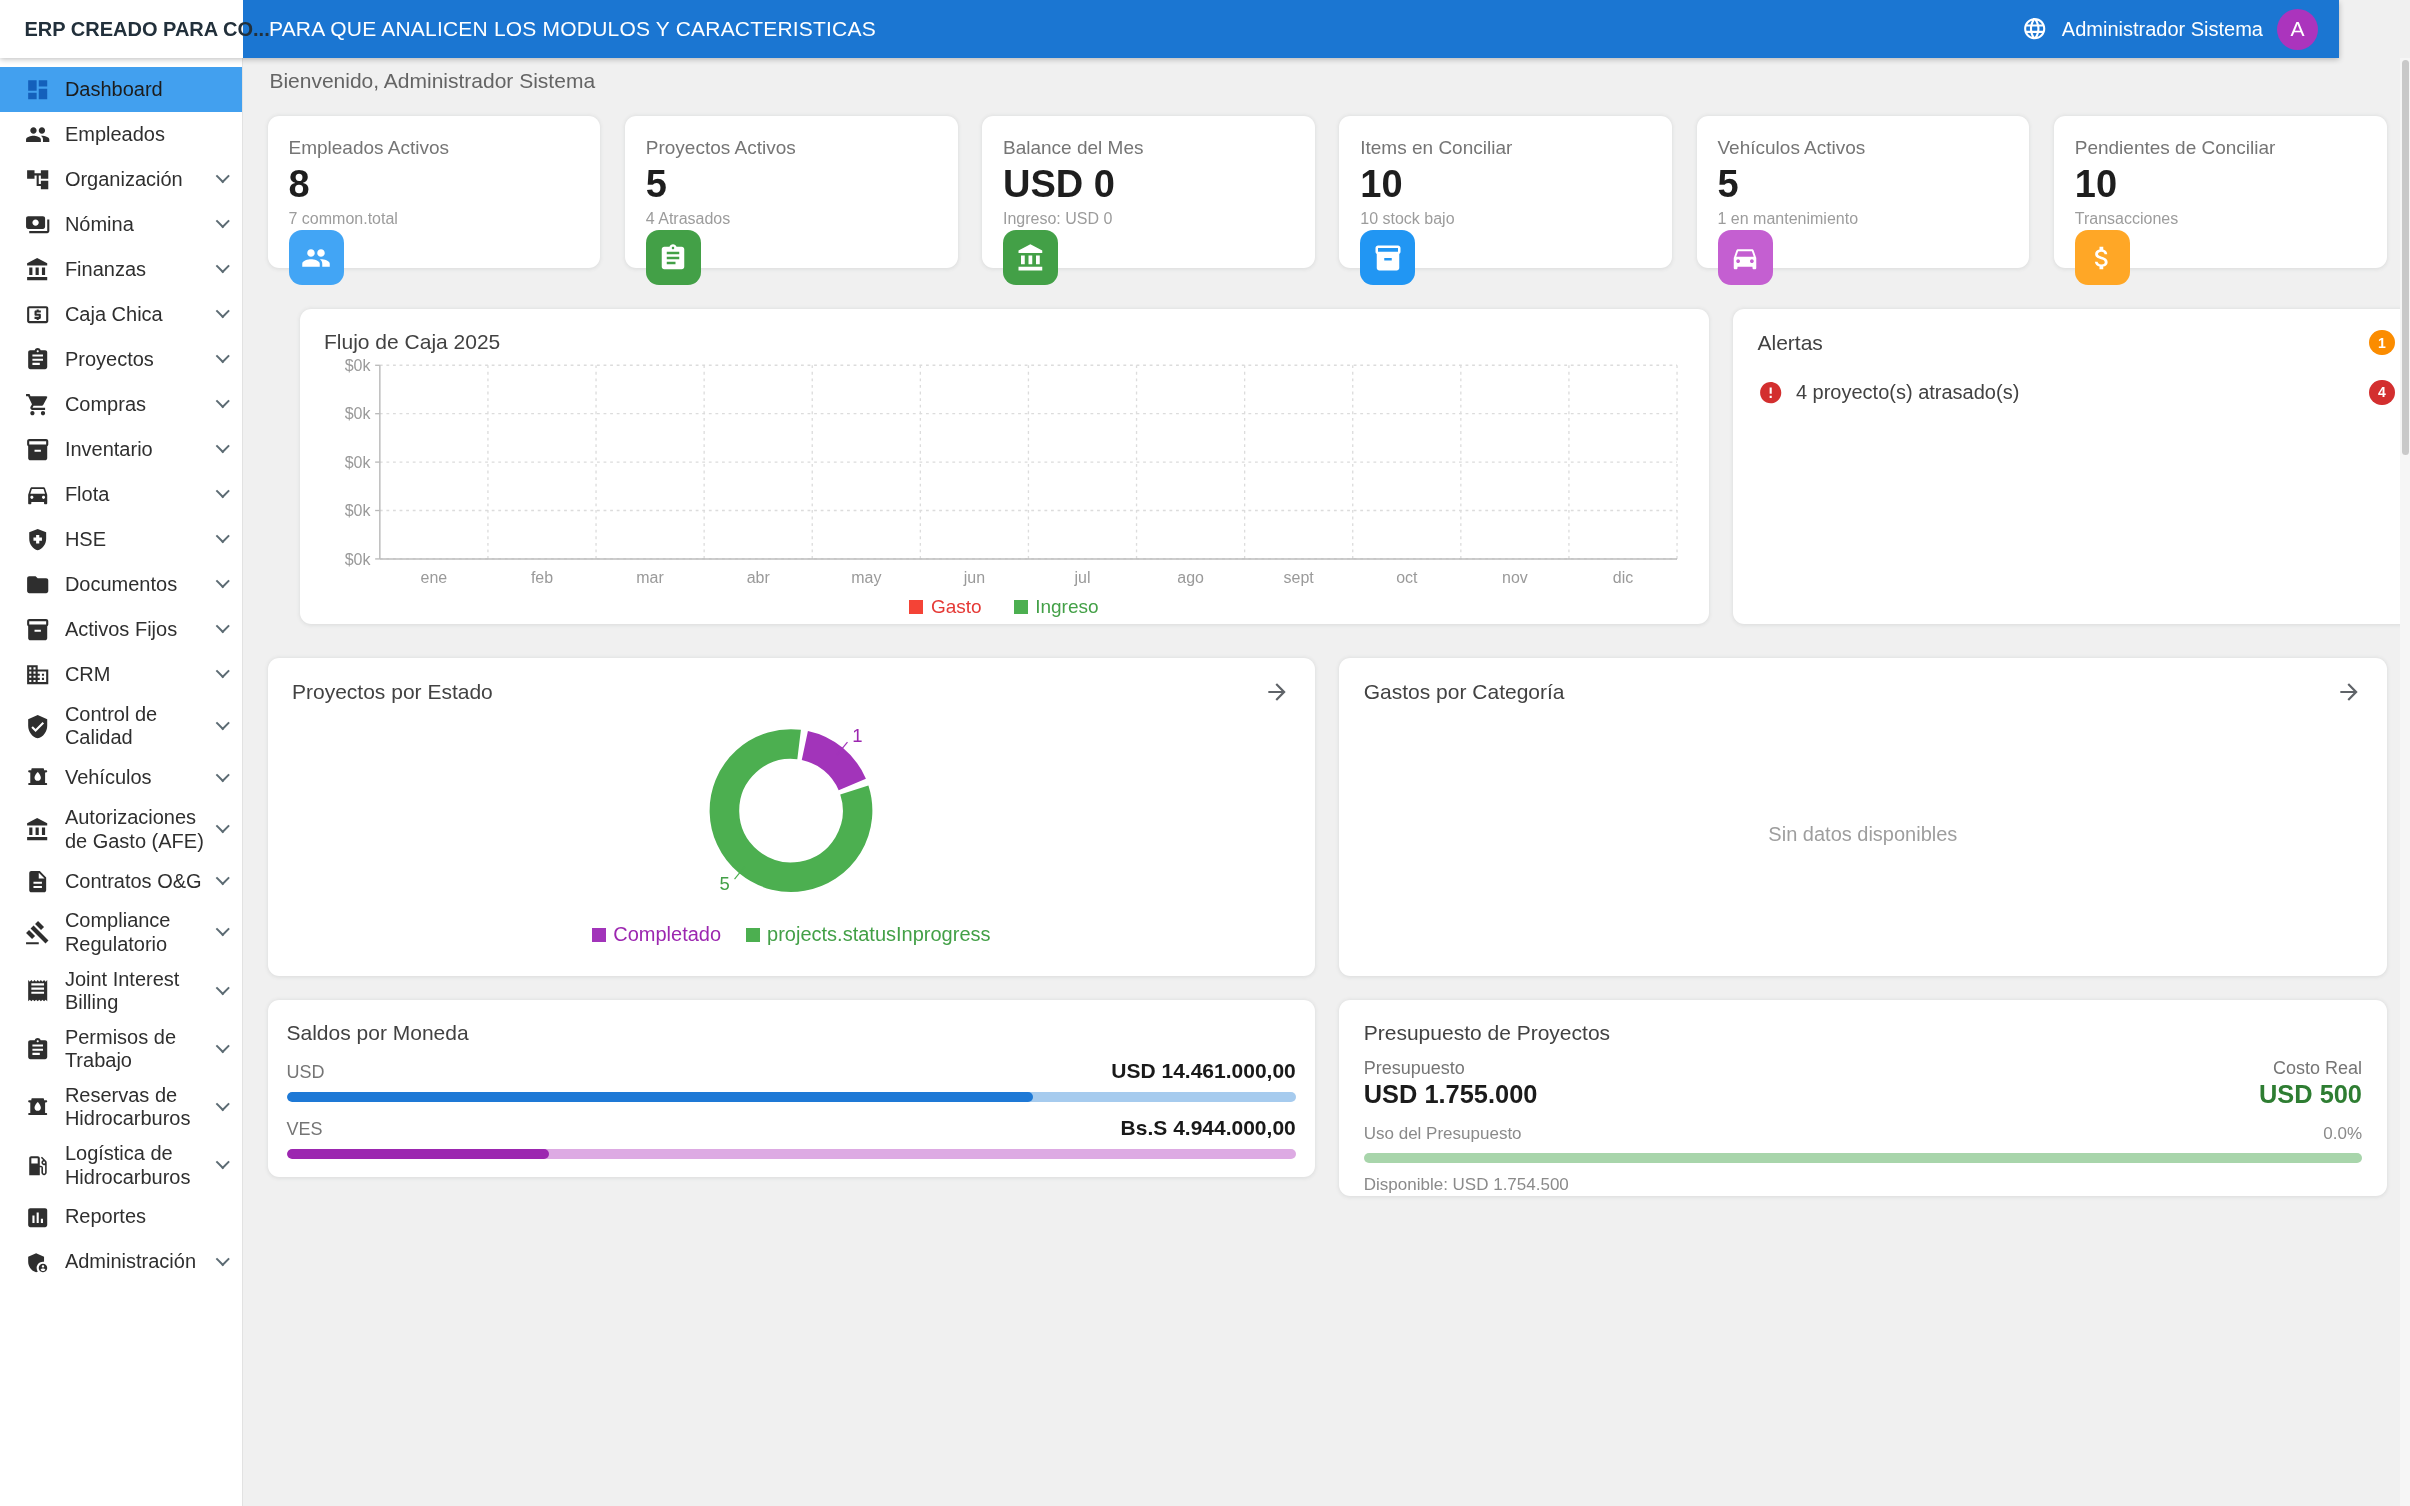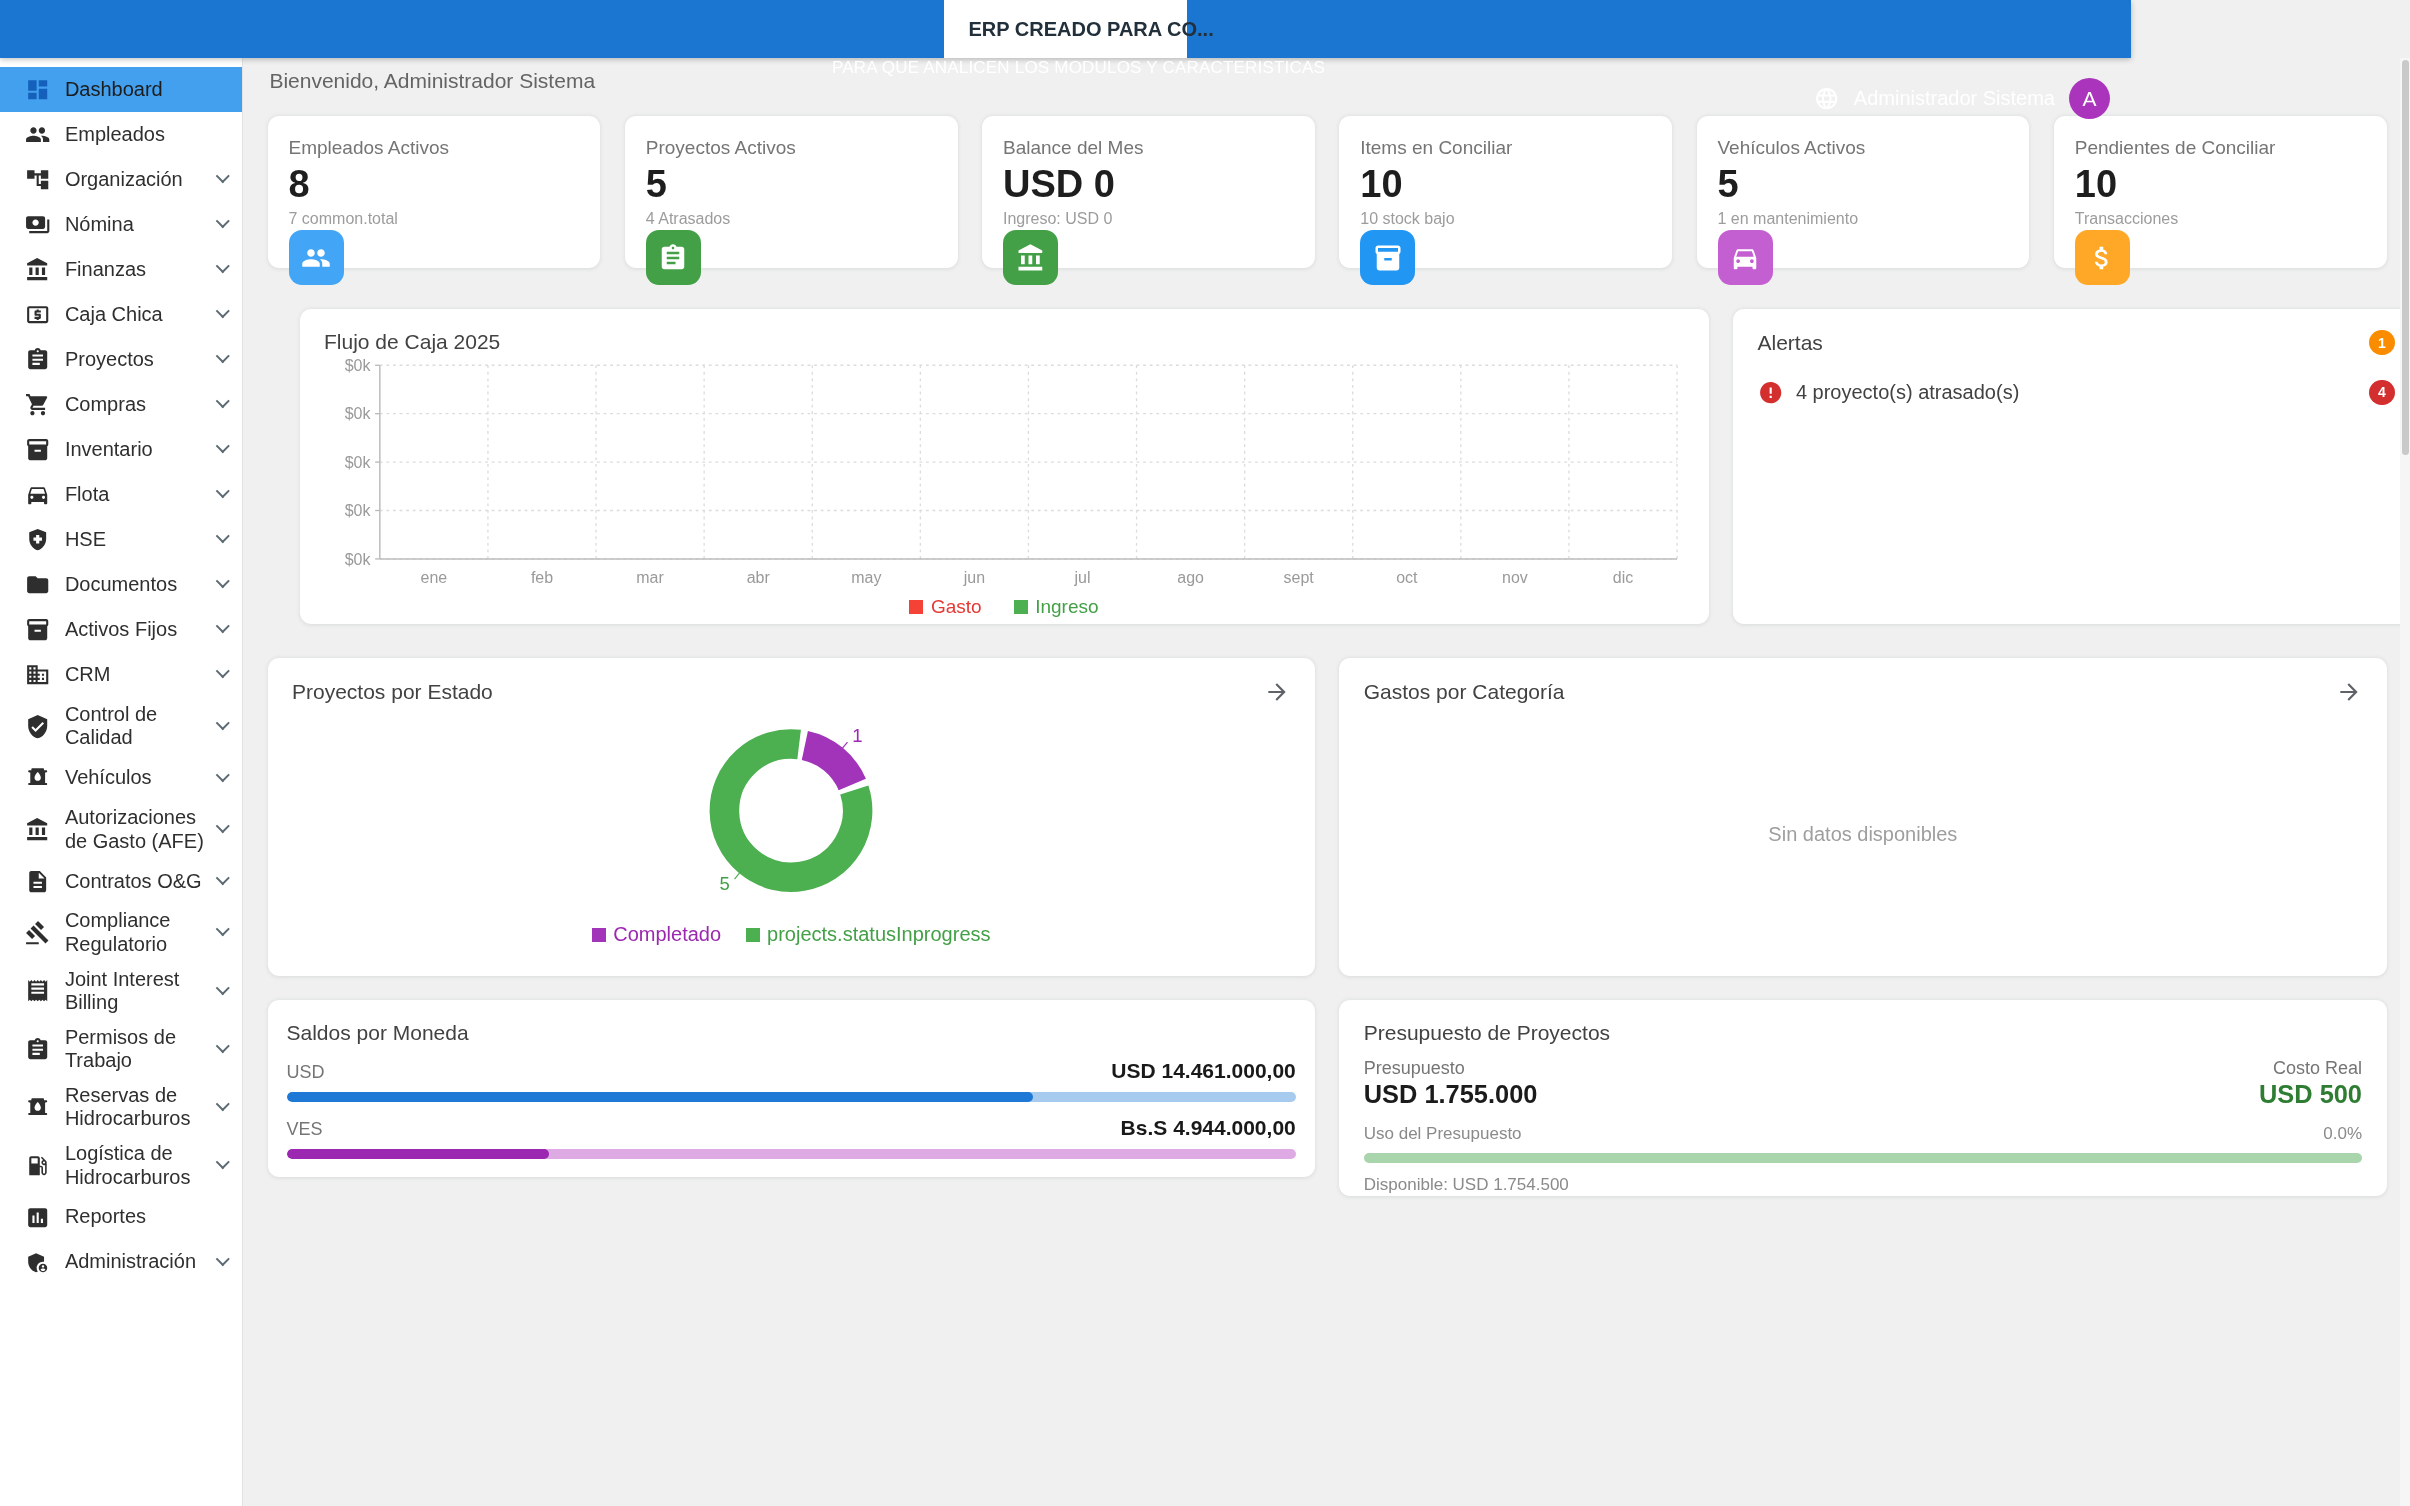--- a/index.html
+++ b/index.html
@@ -1,26 +1,26 @@
 <!DOCTYPE html>
 <html style="font-size:15px"><head>
 <meta charset="utf-8">
 <style>
   html,body{margin:0;padding:0;background:#e9e9e9;}
   *{box-sizing:border-box;}
   .app{position:relative;width:2411px;height:1507px;overflow:hidden;
        background:#f0f0f0;font-family:"Liberation Sans",sans-serif;}
 
   
-  .topbar{position:absolute;top:0;left:0;width:2131px;height:58px;background:#1b76d2;
-          display:flex;align-items:center;z-index:20;box-shadow:0 1.9px 5.6px rgba(0,0,0,.25);flex-direction:column;}
+  .topbar{position:absolute;top:0;left:0;width:2339px;height:58px;background:#1b76d2;
+          display:flex;align-items:center;z-index:20;box-shadow:0 1.9px 5.6px rgba(0,0,0,.25);}
   .brand{width:243px;height:58px;background:#fff;display:flex;align-items:center;
          padding-left:24.5px;flex:0 0 auto;}
   .brand span{font-size:20px;font-weight:700;color:#22303b;white-space:nowrap;}
-  .topbar-title{color:#fff;font-size:17px;margin-left:26px;letter-spacing:0.2px;}
+  .topbar-title{color:#fff;font-size:21px;margin-left:26px;letter-spacing:0.2px;}
   .topbar-right{margin-left:auto;display:flex;align-items:center;gap:14px;padding-right:21px;}
   .globe svg{width:25.4px;height:25.4px;fill:#fff;display:block;}
   .user-name{color:#fff;font-size:20px;}
   .avatar{width:41px;height:41px;border-radius:50%;background:#ab34bd;color:#fff;
           display:flex;align-items:center;justify-content:center;font-size:21px;}
 
   
   .sidebar{position:absolute;top:58px;left:0;bottom:0;width:243px;background:#fff;
            border-right:0.9px solid #e2e2e2;padding-top:9.4px;z-index:10;}
   .sitem{display:flex;align-items:center;min-height:45px;padding:5.6px 13px 5.6px 24.5px;cursor:pointer;}

